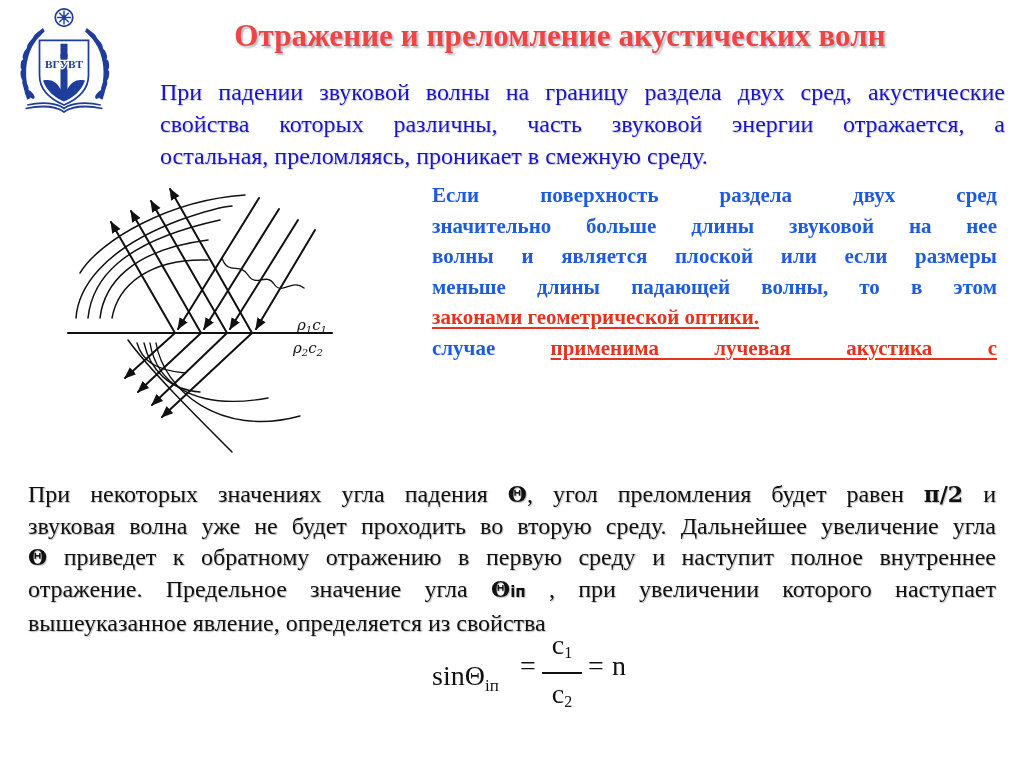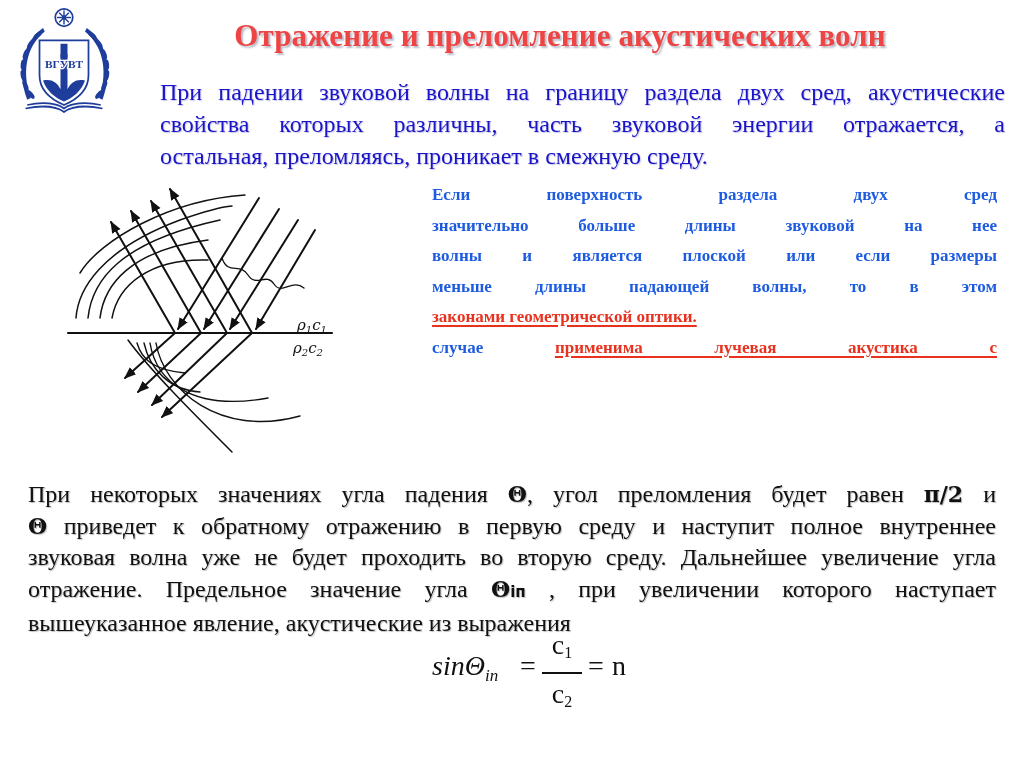--- a/index.html
+++ b/index.html
@@ -19,40 +19,40 @@
       position: absolute; left: 160px; top: 76px; width: 845px;
       font-size: 24px; line-height: 32px; color: #1a14c8;
       text-align: justify; text-align-last: left;
       text-shadow: 1px 1px 1px #c9c9e4;
     }
     .intro .line { display: block; text-align: justify; text-align-last: justify; }
     .intro .line.last { text-align-last: left; }
     .diagram { position: absolute; left: 60px; top: 180px; width: 300px; height: 280px; }
     .ray-text {
       position: absolute; left: 432px; top: 180px; width: 565px;
-      font-size: 17px; font-weight: bold; line-height: 30.5px; color: #1d5be0;
+      font-size: 21px; font-weight: bold; line-height: 30.5px; color: #1d5be0;
     }
     .ray-text .line { display: block; text-align: justify; text-align-last: justify; white-space: nowrap; }
     .ray-text .hl { color: #e8321f; text-decoration: underline; text-decoration-thickness: 2px; text-underline-offset: 3px; }
     .ray-text .line.last { text-align-last: left; }
     .body-text {
       position: absolute; left: 28px; top: 459px; width: 968px;
       font-size: 24px; line-height: 31.5px; color: #111111;
       text-shadow: 1px 1px 1px #bdbdbd;
       margin-top: 20px;
     }
     .body-text .line { display: block; text-align: justify; text-align-last: justify; white-space: nowrap; }
     .body-text .line.last { text-align-last: left; }
     .body-text b { font-family: "DejaVu Serif", serif; font-weight: bold; font-size: 22px; }
     .body-text .sub { font-size: 15px; font-weight: bold; font-family: "DejaVu Sans", sans-serif; }
     .formula {
       position: absolute; left: 432px; top: 628px; height: 80px; width: 220px;
       font-family: "Liberation Serif", serif; font-size: 28px; color: #111;
     }
-    .formula .lhs { position: absolute; left: 0; top: 22px; font-style: italic; }
+    .formula .lhs { position: absolute; left: 0; top: 32px; }
     .formula .lhs .theta { font-family: "Liberation Serif", serif; }
     .formula .lhs sub { font-size: 17px; vertical-align: -6px; }
     .formula .eq1 { position: absolute; left: 88px; top: 22px; }
     .formula .frac { position: absolute; left: 110px; top: 0; width: 40px; text-align: center; }
     .formula .num { display: block; line-height: 34px; }
     .formula .bar { display: block; height: 1.5px; background: #111; margin: 2px 0 3px; }
     .formula .den { display: block; line-height: 34px; }
     .formula sub.small { font-size: 16px; vertical-align: -4px; }
     .formula .eq2 { position: absolute; left: 156px; top: 22px; }
     .formula .n { position: absolute; left: 180px; top: 22px; }
@@ -162,24 +162,24 @@
   <span class="line">Если поверхность раздела двух сред</span>
   <span class="line">значительно больше длины звуковой на нее</span>
   <span class="line">волны и является плоской или если размеры</span>
   <span class="line">меньше длины падающей волны, то в этом</span>
   <span class="line last"><span class="hl">законами геометрической оптики.</span></span>
   <span class="line"><span>случае </span><span class="hl">применима лучевая акустика с</span></span>
 </div>
 
 <div class="body-text">
   <span class="line"><span>При некоторых значениях угла падения </span><b>Θ</b><span>, угол преломления будет равен </span><b>π/2</b><span> и</span></span>
+  <span class="line">звуковая волна уже не будет проходить во вторую среду. Дальнейшее увеличение угла</span>
   <span class="line"><b>Θ</b><span> приведет к обратному отражению в первую среду и наступит полное внутреннее</span></span>
-  <span class="line">звуковая волна уже не будет проходить во вторую среду. Дальнейшее увеличение угла</span>
   <span class="line"><span>отражение. Предельное значение угла </span><b>Θ</b><span class="sub">iп</span><span> , при увеличении которого наступает</span></span>
-  <span class="line last">вышеуказанное явление, акустические из выражения</span>
+  <span class="line last">вышеуказанное явление, определяется из свойства</span>
 </div>
 
 <div class="formula">
   <span class="lhs"><span>sin</span><span class="theta">Θ</span><sub>iп</sub></span>
   <span class="eq1">=</span>
   <span class="frac">
     <span class="num"><span>c</span><sub class="small">1</sub></span>
     <span class="bar"></span>
     <span class="den"><span>c</span><sub class="small">2</sub></span>
   </span>

